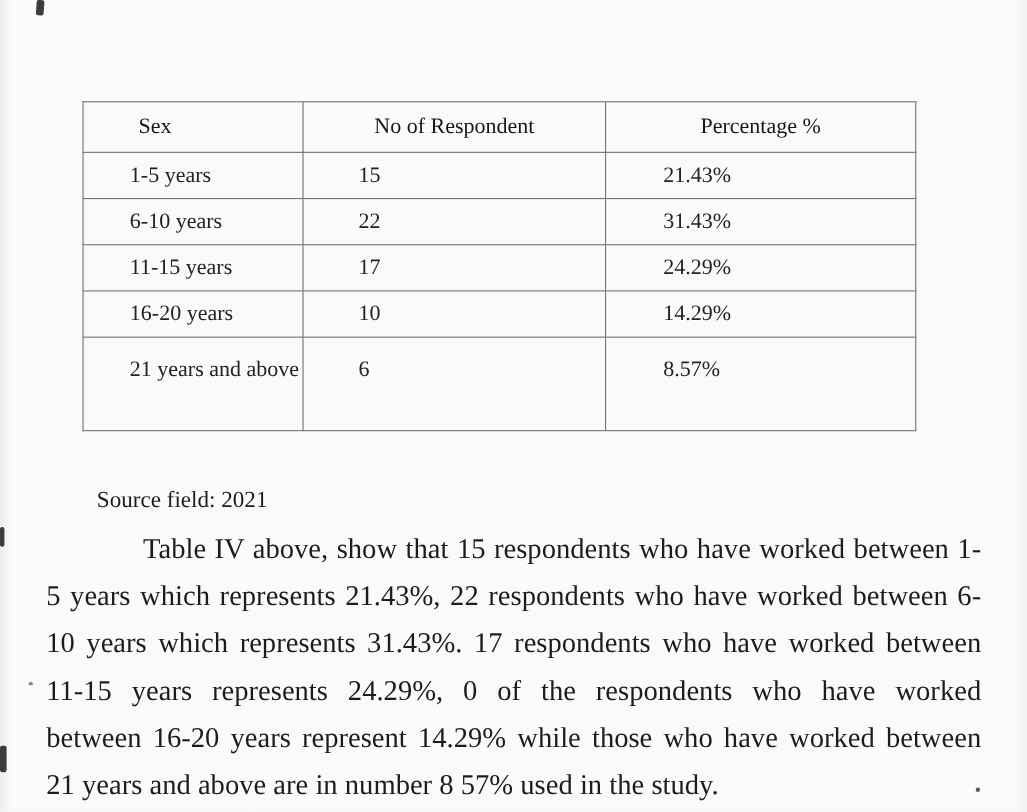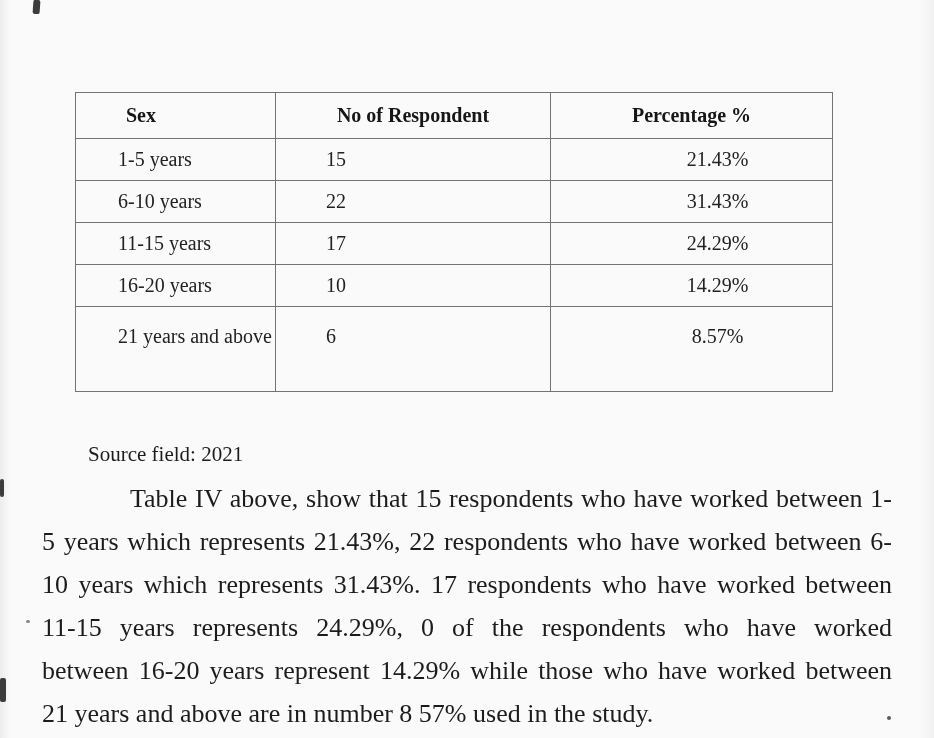--- a/index.html
+++ b/index.html
@@ -52,34 +52,34 @@
   .data-table col.c2 { width: 275px; }
   .data-table col.c3 { width: 282px; }
   .data-table th, .data-table td {
     border: 1px solid #737373;
     padding: 0;
     vertical-align: middle;
     font-weight: normal;
   }
   .data-table thead th {
     height: 45px;
-    font-weight: bold;
+    font-weight: normal;
     color: #161616;
   }
   .data-table th.h-sex { text-align: left; padding-left: 50px; }
   .data-table th.h-resp { text-align: center; }
   .data-table th.h-pct  { text-align: center; }
 
   .data-table tbody tr       { height: 42px; }
   .data-table tbody tr.tall  { height: 85px; }
   .data-table tbody tr.total { height: 45px; }
 
   .data-table td.c-label { text-align: left; padding-left: 42px; }
   .data-table td.c-num   { text-align: left; padding-left: 50px; }
-  .data-table td.c-pct   { text-align: center; padding-left: 52px; margin-top: 36px; }
+  .data-table td.c-pct   { text-align: left; padding-left: 52px; margin-top: 36px; }
 
   .data-table tr.tall td {
     vertical-align: top;
     padding-top: 8px;
     line-height: 42px;
   }
   .data-table tr.tall td.c-label {
     text-align: justify;
   }
 

